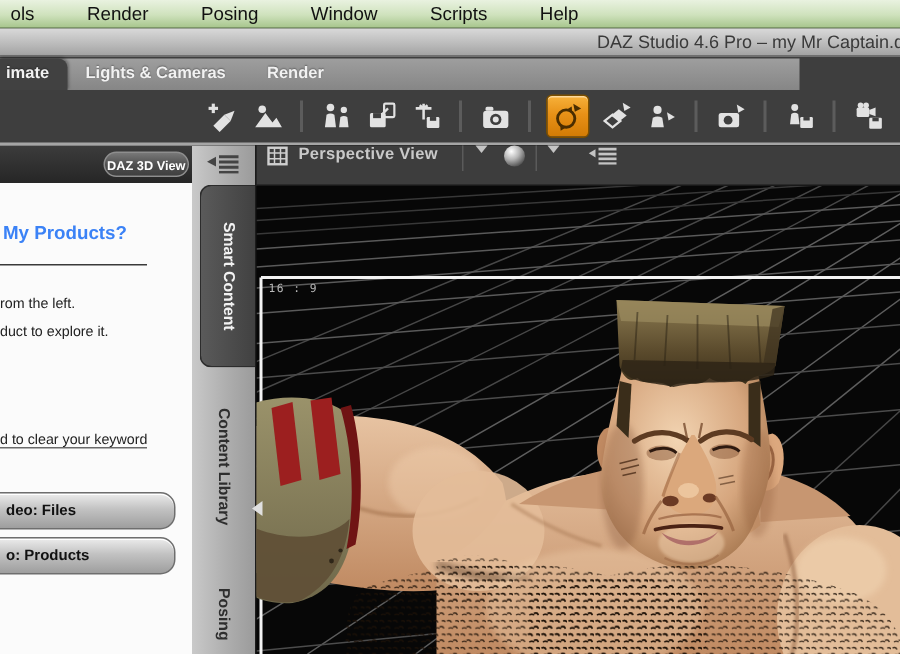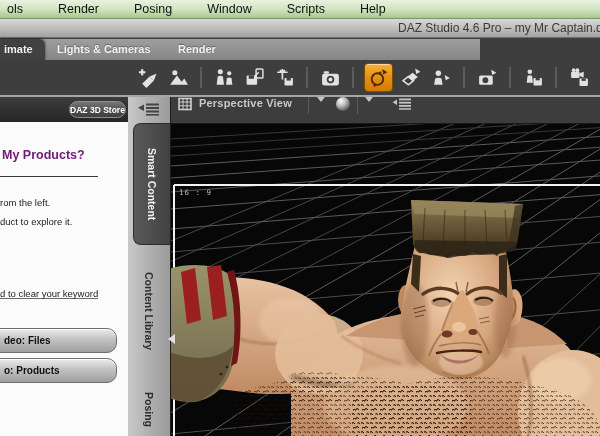--- a/index.html
+++ b/index.html
@@ -9,21 +9,21 @@
   #menubar{position:absolute;left:0;top:0;width:600px;height:19px;
     background:linear-gradient(#e9f2e0,#cfe2bd 55%,#a9c78f);border-bottom:1px solid #7d9768;
     display:flex;align-items:center;gap:25px;padding-left:2px;box-sizing:border-box;}
   #menubar span{font-size:12.5px;color:#111;padding:0 5px;white-space:nowrap;}
   
   #titlebar{position:absolute;left:0;top:19px;width:600px;height:19px;
     background:linear-gradient(#d9d9d9,#b9b9b9 60%,#a2a2a2);border-bottom:1px solid #6f6f6f;
     box-sizing:border-box;overflow:hidden;}
   #window-title{position:absolute;left:398px;top:2px;font-size:12px;color:#3a3a3a;white-space:nowrap;}
   
-  #tabbar{position:absolute;left:0;top:39px;width:480px;height:21px;
+  #tabbar{position:absolute;left:0;top:39px;width:533px;height:21px;
     background:linear-gradient(#9e9e9e,#868686);}
   .act-tab{position:absolute;top:0;height:21px;line-height:21px;font-size:11px;font-weight:bold;
     color:#f2f2f2;text-shadow:0 -1px 1px rgba(0,0,0,.35);white-space:nowrap;}
   .act-tab.active{background:#414141;border-radius:0 6px 0 0;padding:0 12px 0 4px;
     box-shadow:1px -1px 2px rgba(0,0,0,.3);}
   
   #toolbar{position:absolute;left:0;top:60px;width:600px;height:37px;background:#3e3e3e;
     border-bottom:2px solid #a5a5a5;box-sizing:border-box;display:flex;align-items:center;
     gap:6px;padding-left:136px;overflow:hidden;}
   .tb-icon{width:24px;height:24px;display:inline-flex;align-items:center;justify-content:center;flex:0 0 auto;}
@@ -32,21 +32,21 @@
   .tb-sep{width:2px;height:21px;background:#5c5c5c;margin:0 4px;flex:0 0 auto;}
   
   #main{position:absolute;left:0;top:97px;width:600px;height:339px;background:#050505;}
   
   #store-pane{position:absolute;left:0;top:0;width:128px;height:339px;background:#fbfbfb;overflow:hidden;}
   #store-header{position:absolute;left:0;top:0;width:128px;height:25px;
     background:linear-gradient(#3c3c3c,#262626);}
   #store-btn{position:absolute;left:69px;top:4px;width:57px;height:17px;border-radius:9px;
     border:1px solid #8e8e8e;background:linear-gradient(#787878,#4e4e4e 55%,#3f3f3f);
     color:#fff;font-size:8.5px;font-weight:bold;text-align:center;line-height:17px;box-sizing:border-box;}
-  #store-heading{position:absolute;left:2px;top:51px;font-size:12.5px;font-weight:bold;color:#701a75;white-space:nowrap;}
+  #store-heading{position:absolute;left:2px;top:51px;font-size:12.5px;font-weight:bold;color:#3b82f6;white-space:nowrap;}
   .store-hr{position:absolute;left:0;width:98px;border-top:1.5px solid #3a3a3a;}
   #hr1{top:79px;} #hr2{top:201px;border-top:1px solid #6a6a6a;}
   .store-line{position:absolute;left:0;margin:0;font-size:9.5px;color:#222;white-space:nowrap;}
   .store-button{position:absolute;left:-14px;width:131px;height:25px;border-radius:10px;
     border:1px solid #6e6e6e;background:linear-gradient(#ececec,#c2c2c2 45%,#9e9e9e);
     box-shadow:inset 0 1px 0 #fff;box-sizing:border-box;
     font-size:10px;font-weight:bold;color:#111;line-height:23px;padding-left:17px;white-space:nowrap;}
   
   #tab-strip{position:absolute;left:128px;top:0;width:42px;height:339px;
     background:linear-gradient(to right,#c9c9c9,#aeaeae 55%,#9b9b9b);}
@@ -201,21 +201,21 @@
           <circle cx="18" cy="8" r="5" fill="none" stroke="#e2e2e2" stroke-width="1.6"></circle>
           <path d="M14 13 L18.5 17" stroke="#e2e2e2" stroke-width="1.6"></path>
         </svg>
       </span>
     </div>
 
   <div id="main">
 
     <div id="store-pane">
       <div id="store-header">
-        <div id="store-btn">DAZ 3D Store</div>
+        <div id="store-btn">DAZ 3D View</div>
       </div>
       <div id="store-heading">My Products?</div>
       <div id="hr1" class="store-hr"></div>
       <div id="store-lines"></div>
       <div id="hr2" class="store-hr"></div>
       <div id="store-buttons"></div>
     <p class="store-line" style="top: 100px; text-align: center;">rom the left.</p>
         <p class="store-line" style="top: 119px;">duct to explore it.</p>
         <p class="store-line" style="top: 147px; margin-top: 44px;">d to clear your keyword</p>
         <div class="store-button" style="top: 231px;">deo: Files</div>

